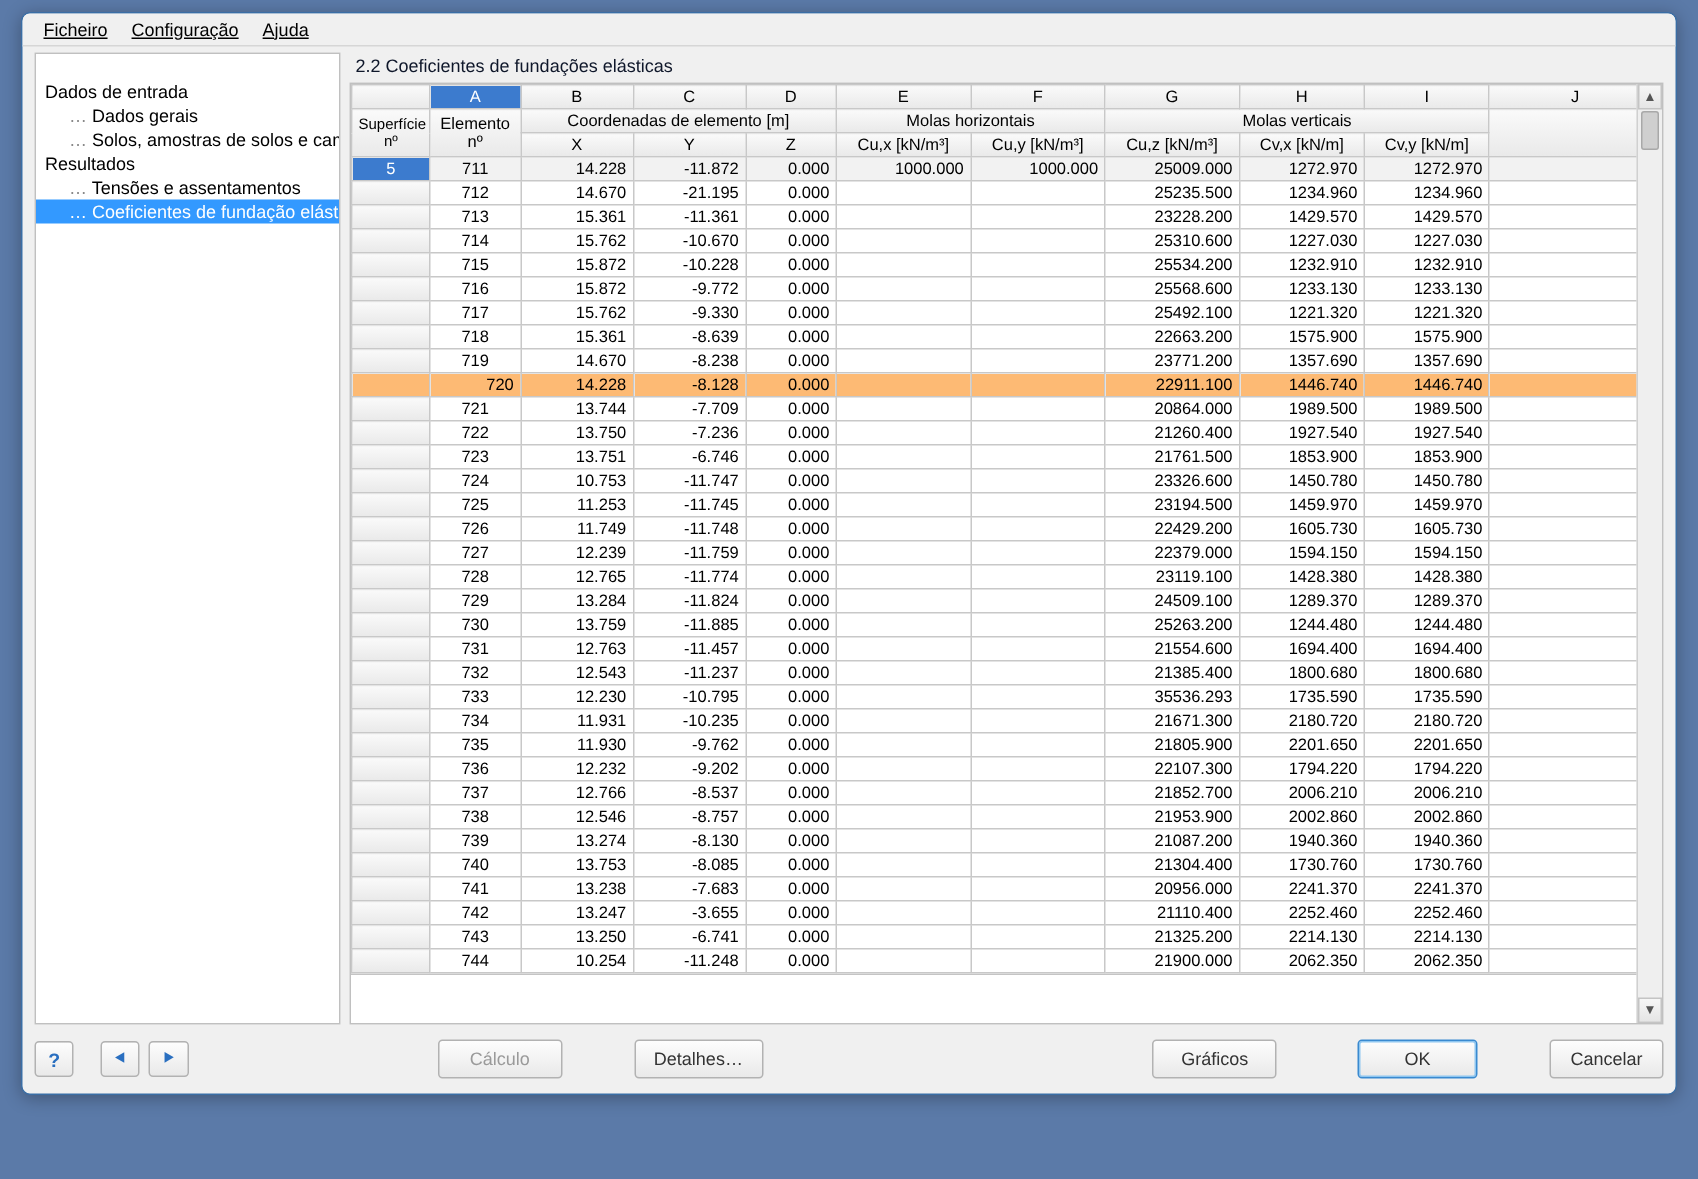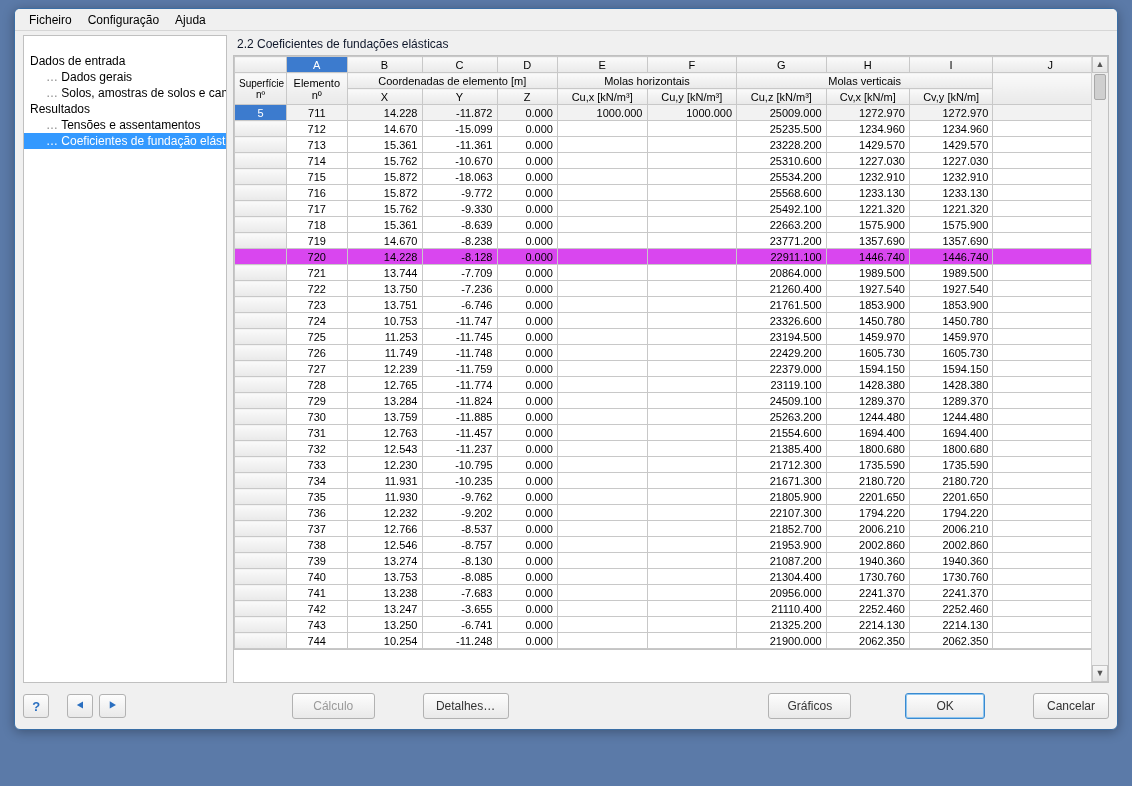--- a/index.html
+++ b/index.html
@@ -4,42 +4,42 @@
 <style>
 * { box-sizing: border-box; margin: 0; padding: 0; font-family: "Segoe UI", Tahoma, sans-serif; }
 body { background: #5b7aa8; padding: 8px 14px 20px 14px; }
 .window { width: 1104px; background: #f0f0f0; border: 1px solid #3a6ea5; border-radius: 6px; overflow: hidden; box-shadow: 0 2px 12px rgba(0,0,0,0.3); }
 .titlebar { height: 30px; display: flex; align-items: center; justify-content: space-between; background: linear-gradient(#f6f8fb,#e4ebf3); border-bottom: 1px solid #c8d3e0; padding-left: 8px; }
 .titlebar-title { font-size: 12px; color: #333; }
 .titlebar-btns { display: flex; }
 .titlebar-btn { width: 32px; height: 20px; margin: 0 1px; display: flex; align-items: center; justify-content: center; font-size: 11px; }
 .close-btn { width: 46px; height: 20px; background: linear-gradient(#e46a5e,#c84030); color: #fff; border-radius: 0 4px 0 0; font-weight: bold; font-size: 13px; }
 .menubar { height: 22px; display: flex; align-items: center; padding: 0 6px; border-bottom: 1px solid #d6d6d6; font-size: 12px; background: #f0f0f0; }
-.menubar span { padding: 2px 8px; }
+.menubar span { padding: 2px 8px; text-decoration: underline; }
 .body-area { display: flex; padding: 4px 8px 0 8px; gap: 6px; }
 .tree { width: 204px; height: 648px; background: #fff; border: 1px solid #c0c0c0; font-size: 12px; padding: 17px 0; overflow: hidden; }
 .tree-item { padding: 1px 4px 1px 6px; white-space: nowrap; }
 .tree-sub { padding-left: 22px; }
 .tree-sel { background: #3399ff; color: #fff; }
 .tree-connector { color: #888; }
 .right { flex: 1; display: flex; flex-direction: column; }
 .section-title { font-size: 12px; color: #0f172a; padding: 2px 2px 4px 4px; }
 .grid-wrap { flex: 1; border: 1px solid #c0c0c0; background: #fff; font-size: 11px; position: relative; overflow: hidden; }
 table { border-collapse: collapse; width: 100%; table-layout: fixed; }
 th, td { border: 1px solid #c8c8c8; height: 16px; padding: 0 4px; overflow: hidden; white-space: nowrap; }
 th { background: linear-gradient(#fafafa,#e9e9e9); font-weight: normal; text-align: center; font-size: 11px; }
 td.rowhdr { background: linear-gradient(#fafafa,#e9e9e9); text-align: center; }
 td.num { text-align: right; }
 td.ctr { text-align: center; margin-left: 44px; }
 .colA { width: 50px; } .colE { width: 58px; } .colX { width: 72px; } .colY { width: 72px; } .colZ { width: 58px; }
 .colCux { width: 86px; } .colCuy { width: 86px; } .colCuz { width: 86px; } .colCvx { width: 80px; } .colCvy { width: 80px; } .colJ { width: 110px; }
 .colLetA { background: #3c7bce !important; color: #fff; }
 tr.surface-row td { background: #f2f2f2; }
 tr.surface-row td.rowhdr { background: #3c7bce; color: #fff; }
-tr.hl td { background: #d946ef; }
+tr.hl td { background: #fdba74; text-align: right; }
 .scrollbar-v { position: absolute; right: 0; top: 0; bottom: 0; width: 17px; background: #efefef; border-left: 1px solid #d0d0d0; }
 .scrollbar-v .thumb { position: absolute; top: 18px; left: 2px; right: 2px; height: 26px; background: #cfcfcf; border: 1px solid #a8a8a8; border-radius: 2px; }
 .scrollbar-v .arr { position: absolute; left: 0; right: 0; height: 17px; background: linear-gradient(#f6f6f6,#e5e5e5); border: 1px solid #c4c4c4; font-size: 9px; text-align: center; line-height: 15px; color: #555; }
 .scrollbar-v .arr.top { top: 0; } .scrollbar-v .arr.bot { bottom: 0; }
 .subgrid { height: 22px; border-top: 1px solid #c4c4c4; background: #fff; }
 .btnrow { display: flex; align-items: center; padding: 10px 8px; gap: 6px; }
 .icon-btn { width: 28px; height: 24px; border: 1px solid #b2b2b2; background: linear-gradient(#fdfdfd,#e9e9e9); border-radius: 3px; display: flex; align-items: center; justify-content: center; font-size: 13px; }
 .btn { height: 24px; padding: 12px 16px; border: 1px solid #b2b2b2; background: linear-gradient(#fdfdfd,#e9e9e9); border-radius: 3px; font-size: 12px; color: #333; display: flex; align-items: center; justify-content: center; margin-left: 42px; }
 .btn.disabled { color: #9a9a9a; }
 .btn.primary { border: 1px solid #3a8ad0; box-shadow: inset 0 0 0 1px #8ec6f0; }
@@ -129,21 +129,21 @@
                 <td class="num">1000.000</td>
                 <td class="num">25009.000</td>
                 <td class="num">1272.970</td>
                 <td class="num">1272.970</td>
                 <td></td>
               </tr>
               <tr>
                 <td class="rowhdr"></td>
                 <td class="ctr">712</td>
                 <td class="num">14.670</td>
-                <td class="num">-15.099</td>
+                <td class="num">-21.195</td>
                 <td class="num">0.000</td>
                 <td class="num"></td>
                 <td class="num"></td>
                 <td class="num">25235.500</td>
                 <td class="num">1234.960</td>
                 <td class="num">1234.960</td>
                 <td></td>
               </tr>
               <tr>
                 <td class="rowhdr"></td>
@@ -168,21 +168,21 @@
                 <td class="num"></td>
                 <td class="num">25310.600</td>
                 <td class="num">1227.030</td>
                 <td class="num">1227.030</td>
                 <td></td>
               </tr>
               <tr>
                 <td class="rowhdr"></td>
                 <td class="ctr">715</td>
                 <td class="num">15.872</td>
-                <td class="num">-18.063</td>
+                <td class="num">-10.228</td>
                 <td class="num">0.000</td>
                 <td class="num"></td>
                 <td class="num"></td>
                 <td class="num">25534.200</td>
                 <td class="num">1232.910</td>
                 <td class="num">1232.910</td>
                 <td></td>
               </tr>
               <tr>
                 <td class="rowhdr"></td>
@@ -406,21 +406,21 @@
                 <td></td>
               </tr>
               <tr>
                 <td class="rowhdr"></td>
                 <td class="ctr">733</td>
                 <td class="num">12.230</td>
                 <td class="num">-10.795</td>
                 <td class="num">0.000</td>
                 <td class="num"></td>
                 <td class="num"></td>
-                <td class="num">21712.300</td>
+                <td class="num">35536.293</td>
                 <td class="num">1735.590</td>
                 <td class="num">1735.590</td>
                 <td></td>
               </tr>
               <tr>
                 <td class="rowhdr"></td>
                 <td class="ctr">734</td>
                 <td class="num">11.931</td>
                 <td class="num">-10.235</td>
                 <td class="num">0.000</td>

